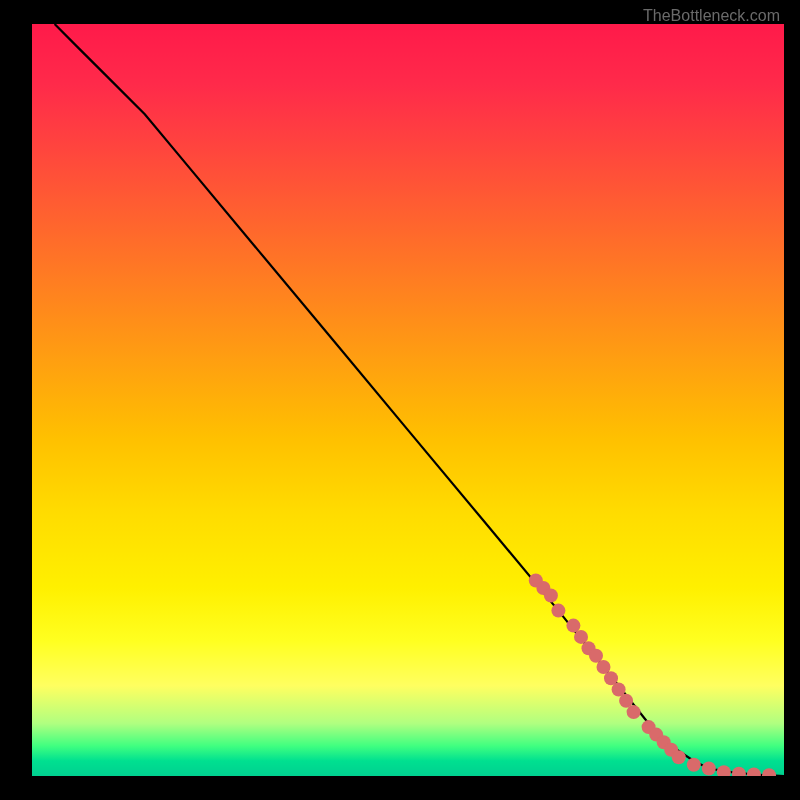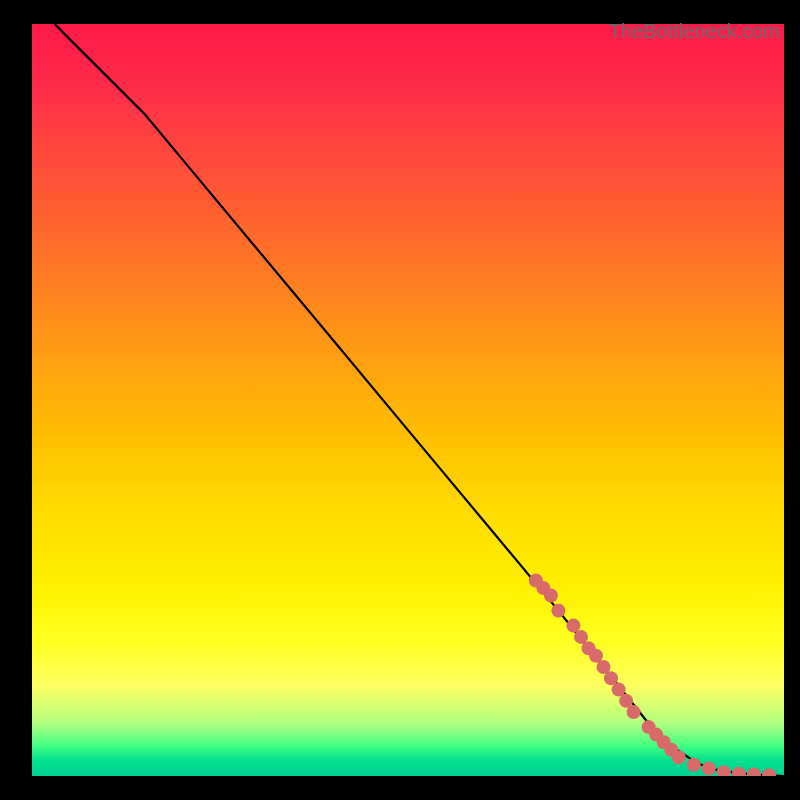--- a/index.html
+++ b/index.html
@@ -9,24 +9,24 @@
     }
     body {
       width: 800px;
       height: 800px;
       background: #000;
       position: relative;
       overflow: hidden;
     }
     .watermark {
       position: absolute;
-      top: 20px;
+      top: 7px;
       right: 20px;
       font-family: Arial, sans-serif;
-      font-size: 20px;
+      font-size: 16px;
       color: #6a6a6a;
       z-index: 10;
     }
     .plot-area {
       position: absolute;
       left: 32px;
       top: 24px;
       width: 752px;
       height: 752px;
     }

